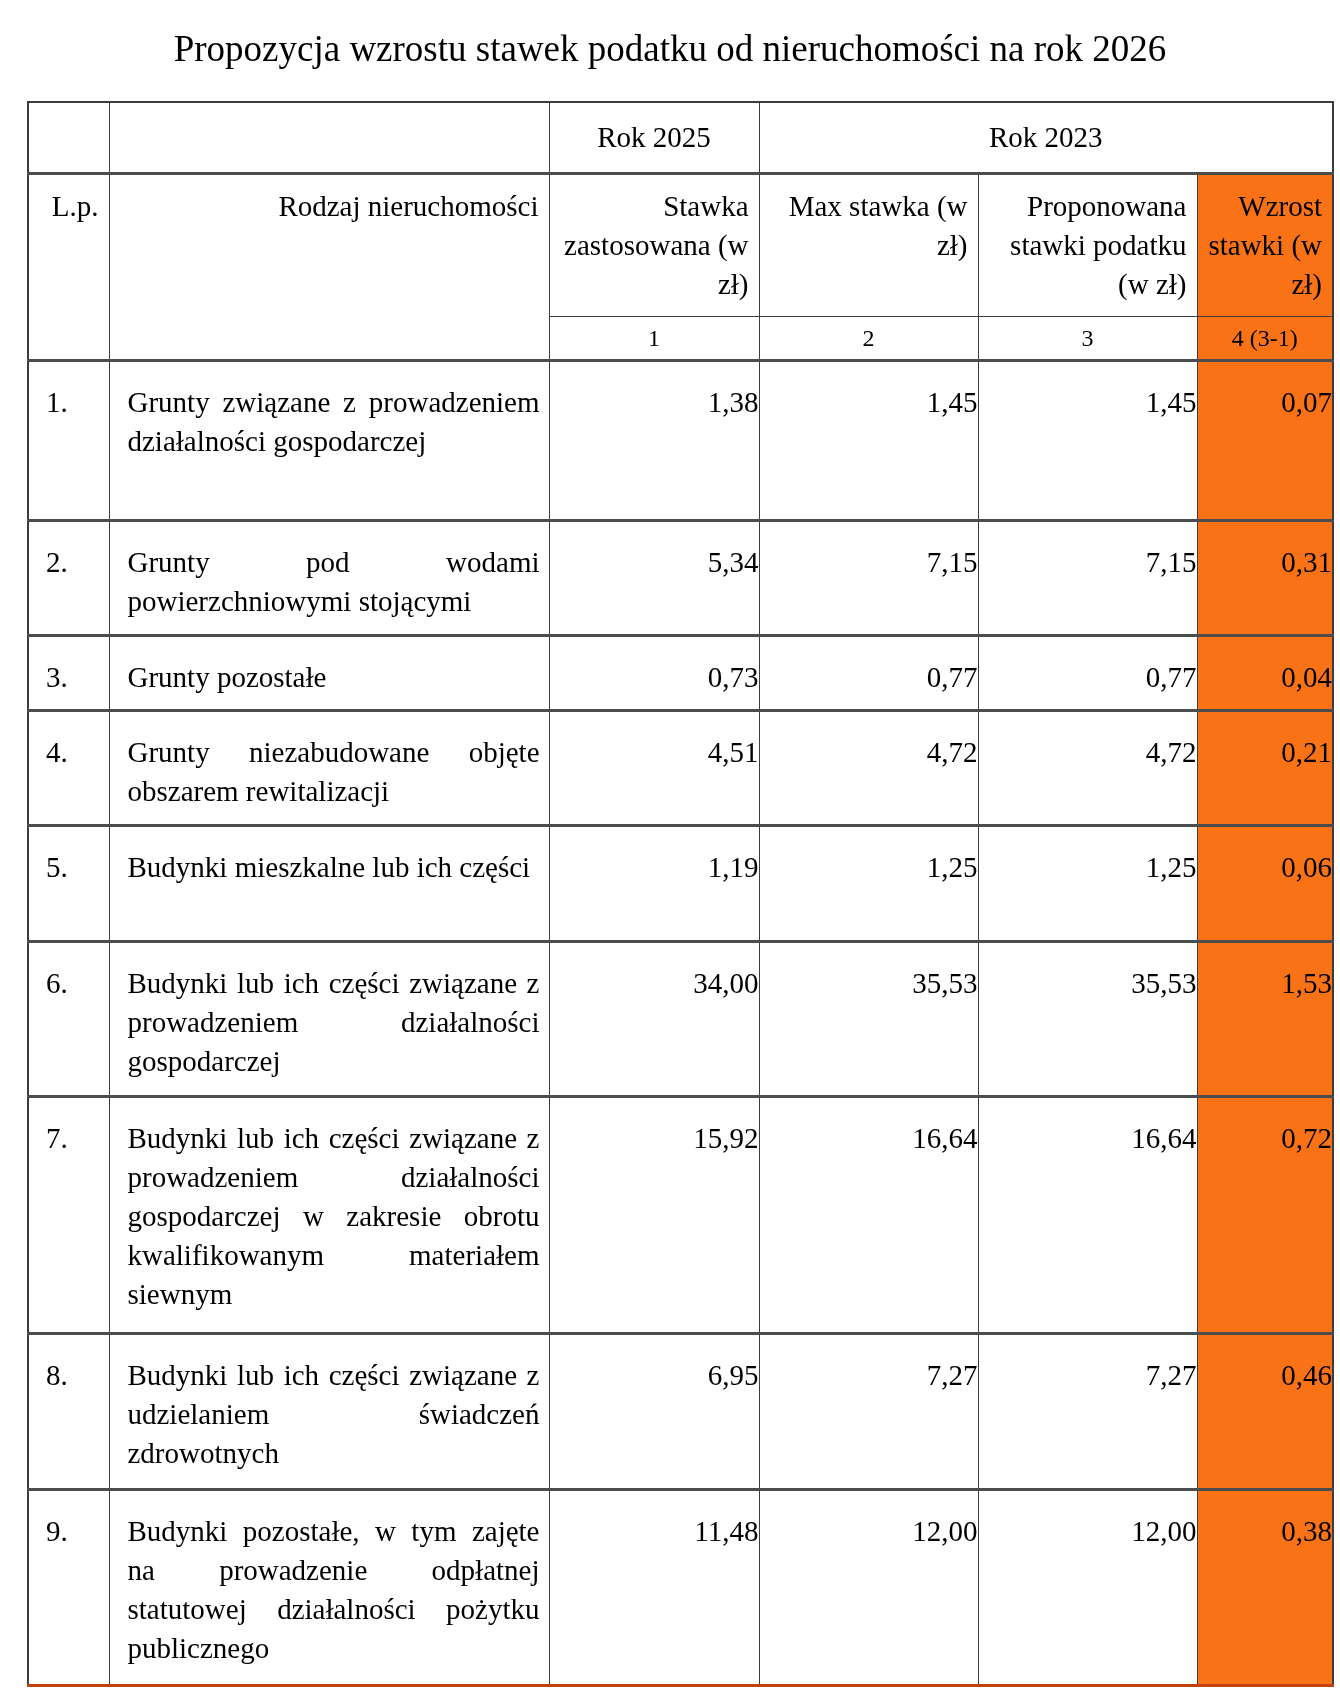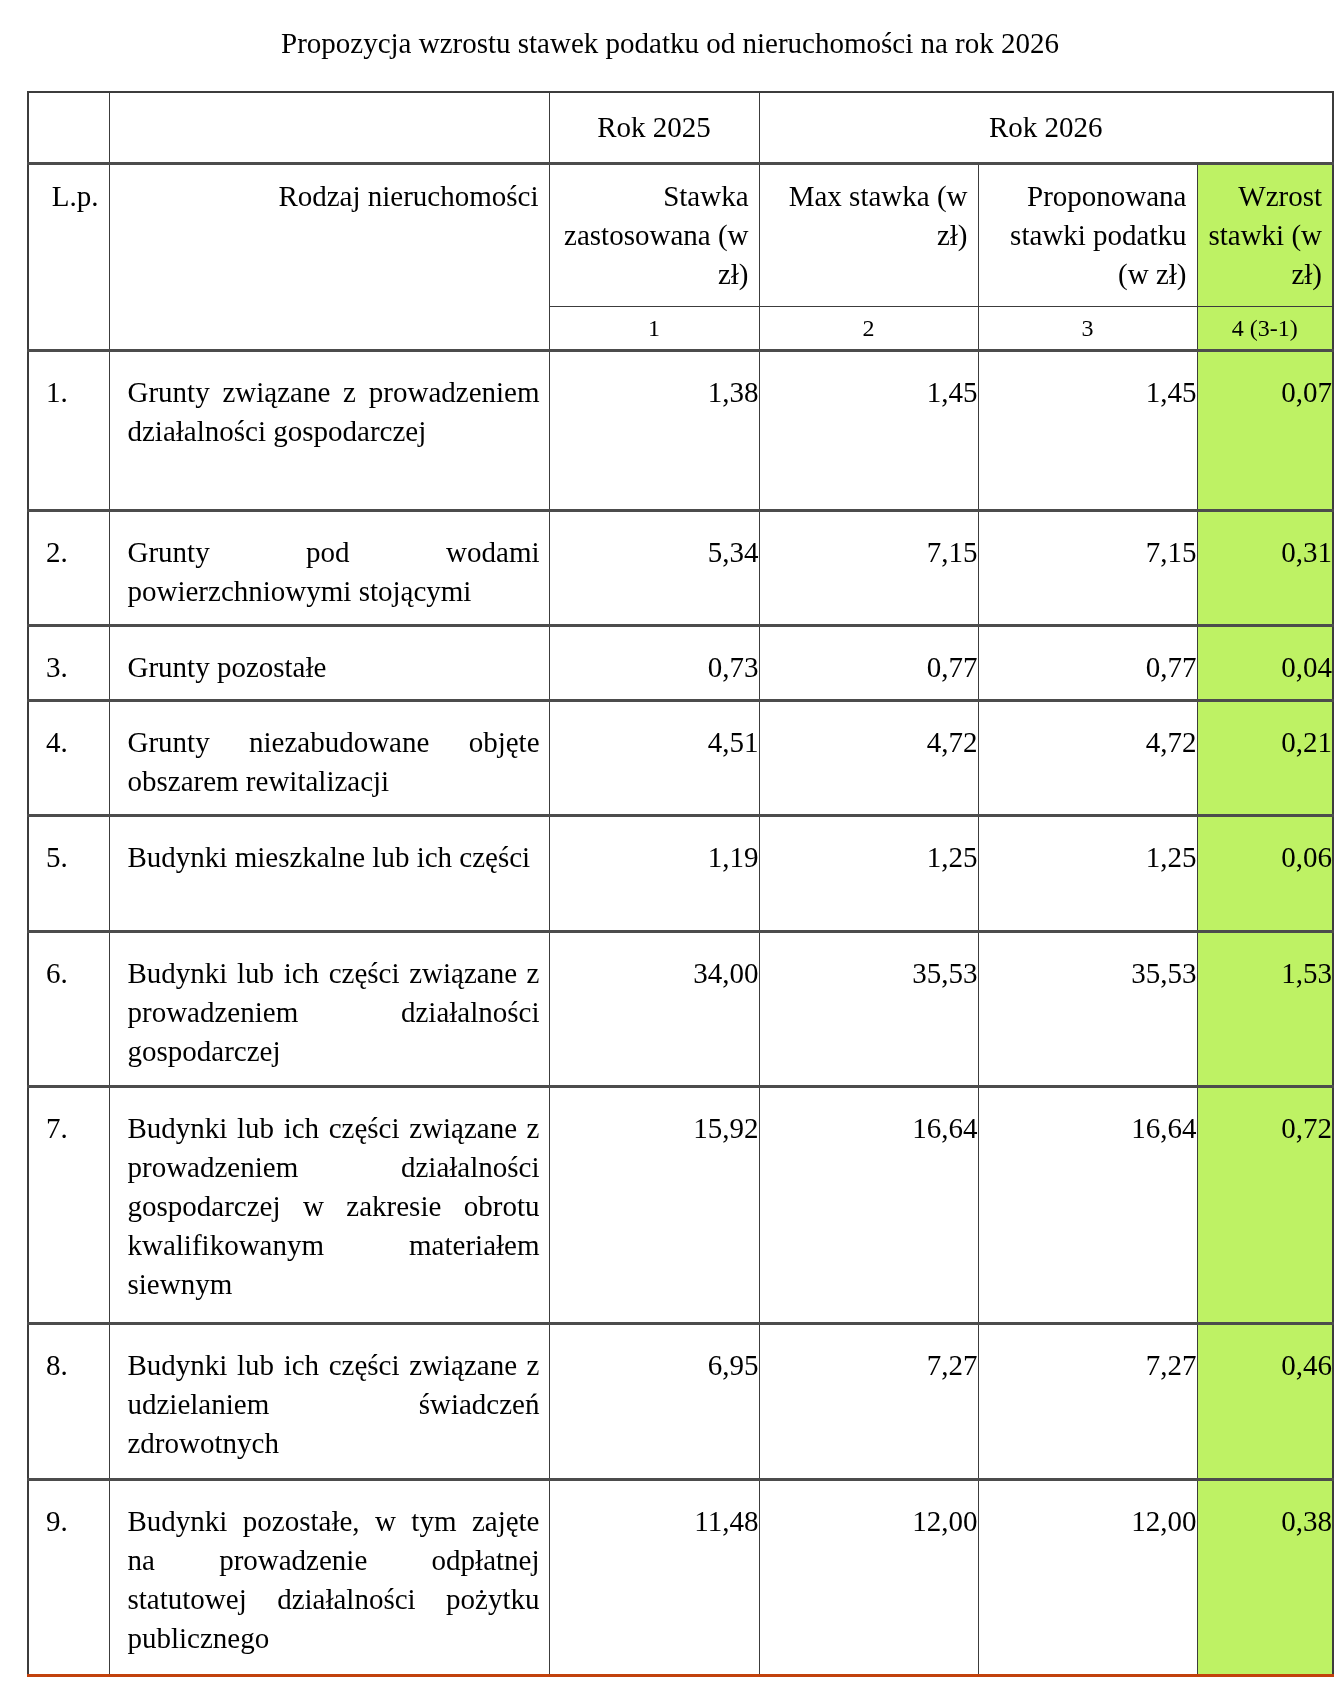--- a/index.html
+++ b/index.html
@@ -5,21 +5,21 @@
   * { box-sizing: border-box; }
   html, body {
     margin: 0; padding: 0;
     width: 1340px; height: 1702px;
     background: #ffffff;
     font-family: "Liberation Serif", "DejaVu Serif", serif;
     color: #000000;
   }
   .page { padding-top: 27px; }
   .doc-title {
-    font-size: 29px;
+    font-size: 37px;
     font-weight: 400;
     text-align: center;
     margin: 0;
     white-space: nowrap;
   }
   table.tax-table {
     border-collapse: collapse;
     table-layout: fixed;
     margin: 31px 0 0 27px;
     width: 1305px;
@@ -52,21 +52,21 @@
   tr.numrow td {
     vertical-align: middle;
     text-align: center;
     font-size: 24px;
     line-height: 24px;
   }
   
   td.lp    { padding: 21px 0 0 17px; }
   td.name  { padding: 21px 9px 0 18px; text-align: justify; }
   td.val   { padding: 21px 0 0 0; text-align: right; }
-  .gray    { background: #bef264; }
+  .gray    { background: #f97316; }
 
   tr.r1 { height: 160px; }
   tr.r2 { height: 115px; }
   tr.r3 { height: 75px;  }
   tr.r4 { height: 115px; }
   tr.r5 { height: 116px; }
   tr.r6 { height: 155px; }
   tr.r7 { height: 237px; }
   tr.r8 { height: 156px; }
   tr.r9 { height: 196px; }
@@ -85,21 +85,21 @@
       <col style="width:210px">
       <col style="width:219px">
       <col style="width:219px">
       <col style="width:136px">
     </colgroup>
     <tbody>
       <tr class="hrow1">
         <td></td>
         <td></td>
         <td>Rok 2025</td>
-        <td colspan="3">Rok 2026</td>
+        <td colspan="3">Rok 2023</td>
       </tr>
 
       <tr class="hrow2 thick-top">
         <td rowspan="2">L.p.</td>
         <td rowspan="2">Rodzaj nieruchomości</td>
         <td>Stawka zastosowana (w zł)</td>
         <td>Max stawka (w zł)</td>
         <td>Proponowana stawki podatku (w zł)</td>
         <td class="gray">Wzrost stawki (w zł)</td>
       </tr>

